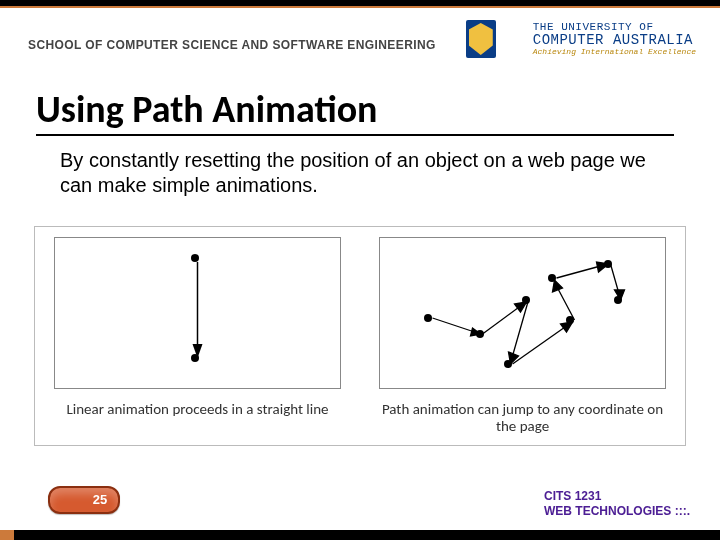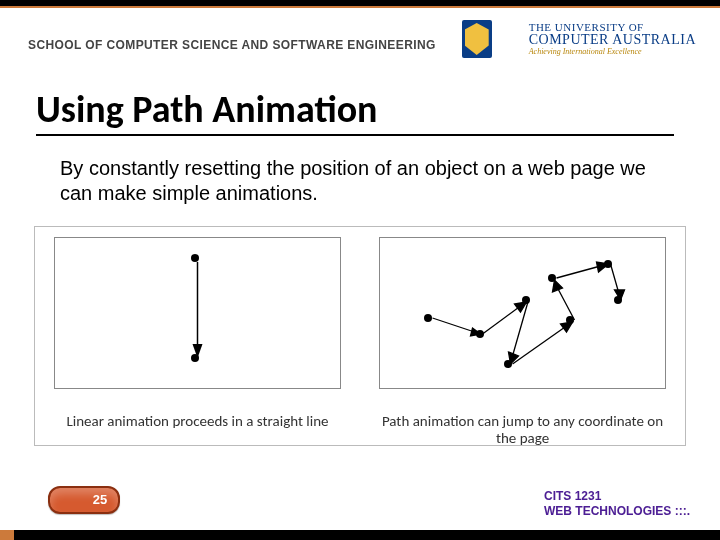--- a/index.html
+++ b/index.html
@@ -39,21 +39,21 @@
     position: relative;
   }
   .crest::before {
     content: "";
     position: absolute;
     top: 3px; left: 3px; right: 3px; bottom: 3px;
     background: #f0c040;
     clip-path: polygon(50% 0, 100% 20%, 100% 70%, 50% 100%, 0 70%, 0 20%);
   }
   .uni-name {
-    font-family: Liberation Serif, serif;
+    font-family: Liberation Mono, monospace;
     font-size: 11px;
     line-height: 1.05;
     color: #0a3d86;
     margin-left: 29px;
   }
   .uni-name .line1 { font-variant: small-caps; letter-spacing: 0.5px; }
   .uni-name .line2 { font-size: 8px; font-style: italic; color: #b8860b; }
   .slide-title {
     position: absolute;
     top: 86px;
@@ -68,21 +68,20 @@
   }
   .body-text {
     position: absolute;
     top: 148px;
     left: 60px;
     right: 60px;
     font-size: 20px;
     line-height: 1.25;
     color: #000;
     font-family: Arial, sans-serif;
-    margin-top: 8px;
   }
   .figure {
     position: absolute;
     top: 226px;
     left: 34px;
     right: 34px;
     height: 220px;
     background: #fff;
     border: 1px solid #bbb;
     display: flex;
@@ -97,21 +96,21 @@
     align-items: center;
   }
   .box {
     border: 1px solid #888;
     background: #fff;
     height: 150px;
     width: 100%;
     position: relative;
   }
   .caption {
-    margin-top: 24px;
+    margin-top: 12px;
     font-size: 15px;
     color: #333;
     text-align: center;
     line-height: 1.15;
     font-family: Calibri, Arial, sans-serif;
   }
   .dot { position: absolute; width: 8px; height: 8px; background: #000; border-radius: 50%; }
   .page-num {
     position: absolute;
     bottom: 26px;

